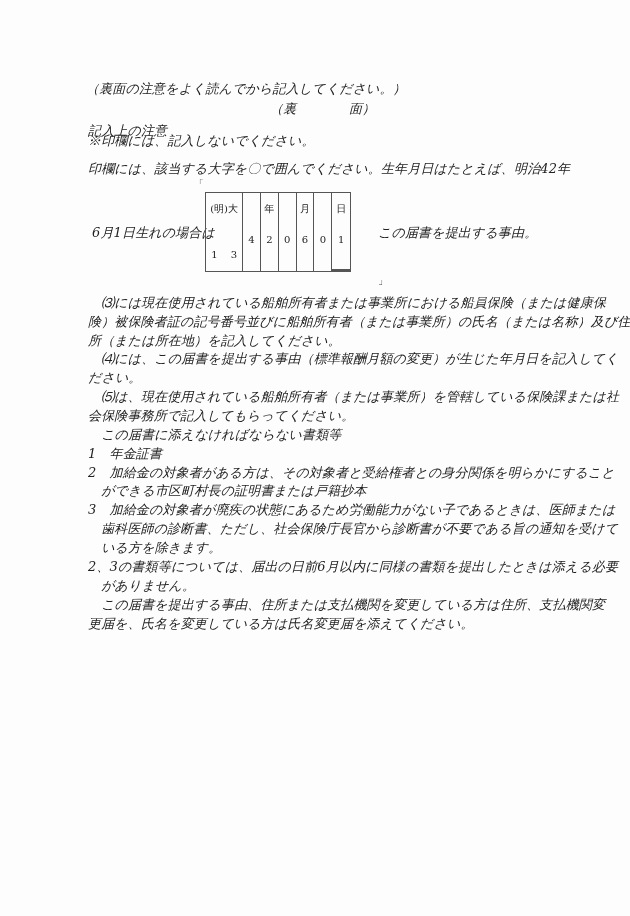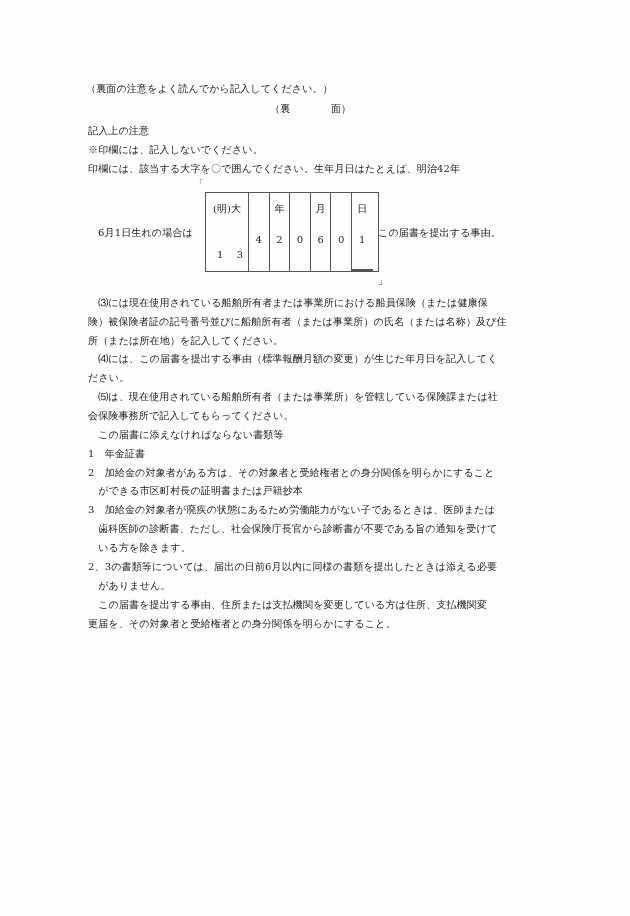--- a/index.html
+++ b/index.html
@@ -9,27 +9,28 @@
     position: relative;
     overflow: hidden;
     font-family: "DejaVu Serif", "Liberation Serif", serif;
     color: #222;
     font-size: 11px;
   }
   .ln {
     position: absolute;
     white-space: nowrap;
     line-height: 14px;
-    font-size: 10px;
+    font-size: 13px;
     letter-spacing: 0.15px;
+    font-style: italic;
   }
   .tbl {
     position: absolute;
     left: 205px; top: 192px;
-    width: 174px; height: 80px;
+    width: 146px; height: 80px;
     border: 1px solid #555;
     box-sizing: border-box;
     display: flex;
   }
   .cell {
     position: relative;
     border-right: 1px solid #555;
     box-sizing: border-box;
     height: 100%;
     font-size: 10px;
@@ -44,25 +45,25 @@
 </style>
 </head>
 <body>
 
 <div>
 
   <div class="ln" style="left:86px; top:82px;">（裏面の注意をよく読んでから記入してください。）</div>
   <div class="ln" style="left:270px; top:102px;">（裏　　　　面）</div>
 
   <div class="ln" style="left:88px; top:124px;">記入上の注意</div>
-  <div class="ln" style="left:88px; top:143px;text-align:right;">※印欄には、記入しないでください。</div>
+  <div class="ln" style="left:88px; top:134px;text-align:right;">※印欄には、記入しないでください。</div>
   <div class="ln" style="left:88px; top:162px;">印欄には、該当する大字を〇で囲んでください。生年月日はたとえば、明治42年</div>
 
   <span class="bracket" style="left:194px; top:177px;">「</span>
-  <div class="ln" style="left:98px; top:226px;">6月1日生れの場合は</div>
+  <div class="ln" style="left:92px; top:226px;">6月1日生れの場合は</div>
 
   <div class="tbl">
     <div class="cell first">
       <div class="top">(明)大</div>
       <div class="bot">1 3</div>
     </div>
     <div class="cell narrow">
       <div class="mid">4</div>
     </div>
     <div class="cell narrow">
@@ -101,15 +102,15 @@
   <div class="ln" style="left:88px; top:428px;text-align:right;">　この届書に添えなければならない書類等</div>
   <div class="ln" style="left:88px; top:447px;">1　年金証書</div>
   <div class="ln" style="left:88px; top:466px;">2　加給金の対象者がある方は、その対象者と受給権者との身分関係を明らかにすること</div>
   <div class="ln" style="left:88px; top:484px;">　ができる市区町村長の証明書または戸籍抄本</div>
   <div class="ln" style="left:88px; top:503px;">3　加給金の対象者が廃疾の状態にあるため労働能力がない子であるときは、医師または</div>
   <div class="ln" style="left:88px; top:522px;">　歯科医師の診断書、ただし、社会保険庁長官から診断書が不要である旨の通知を受けて</div>
   <div class="ln" style="left:88px; top:541px;">　いる方を除きます。</div>
   <div class="ln" style="left:88px; top:560px;">2、3の書類等については、届出の日前6月以内に同様の書類を提出したときは添える必要</div>
   <div class="ln" style="left:88px; top:579px;">　がありません。</div>
   <div class="ln" style="left:88px; top:598px;">　この届書を提出する事由、住所または支払機関を変更している方は住所、支払機関変</div>
-  <div class="ln" style="left:88px; top:617px;">更届を、その対象者と受給権者との身分関係を明らかにすること。</div>
+  <div class="ln" style="left:88px; top:617px;">更届を、氏名を変更している方は氏名変更届を添えてください。</div>
 
 </div>
 
 </body></html>

